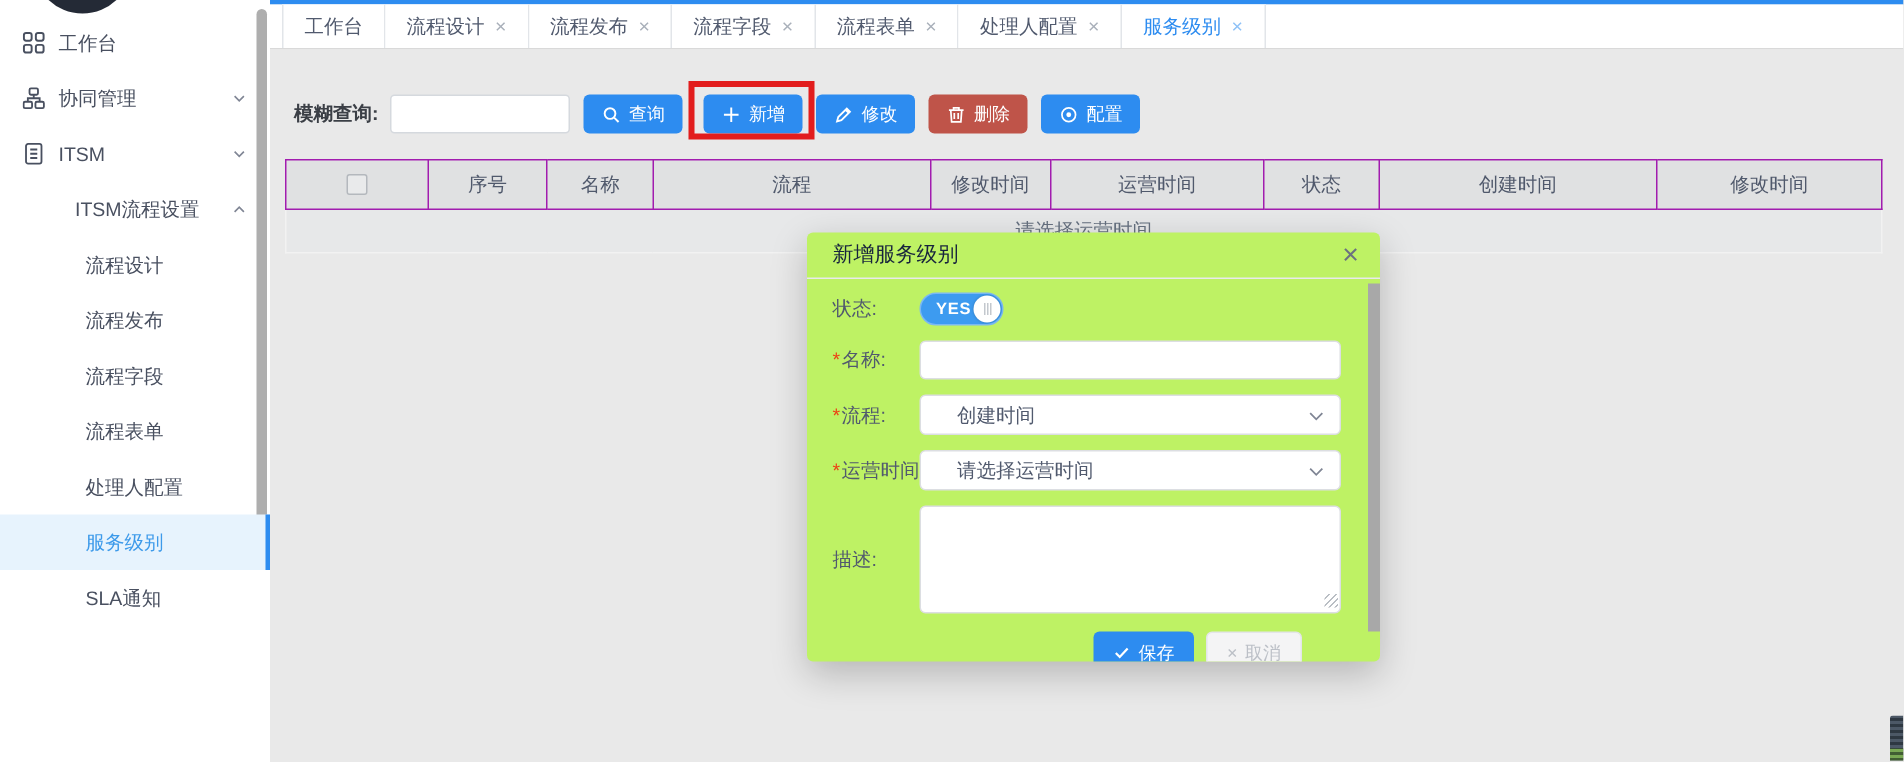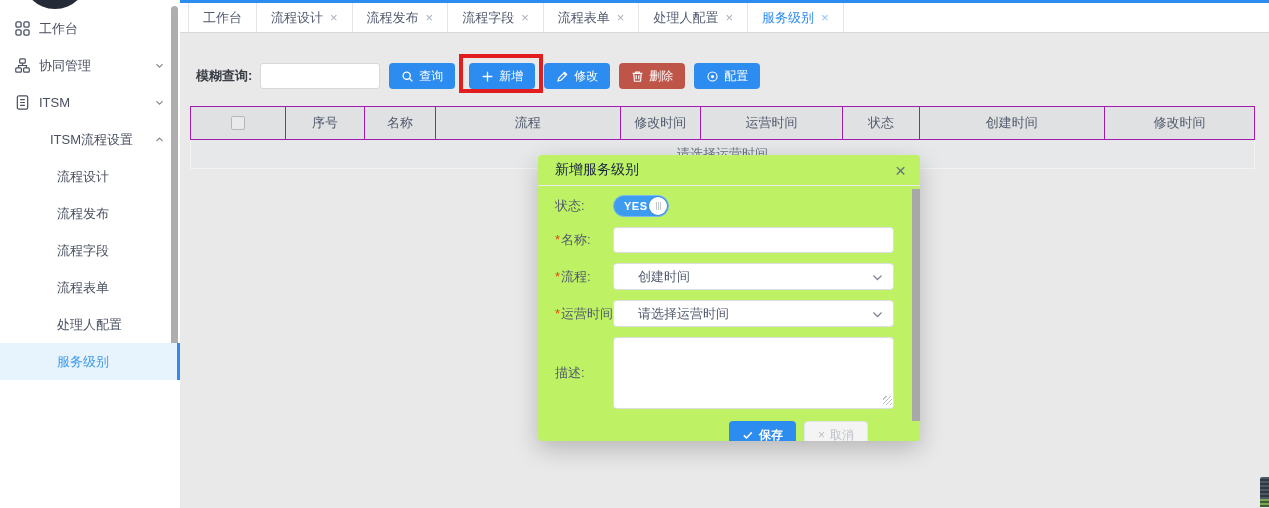--- a/index.html
+++ b/index.html
@@ -56,21 +56,21 @@
   .star { color:#ed4014; margin-right:1px; }
   .ctrl { flex:1; min-width:0; }
   .text-input { width:100%; height:26px; border:1px solid #dcdee2; border-radius:4px; outline:none; padding:0 8px; font-size:13px; font-family:inherit; background:#fff; }
   .select { position:relative; width:100%; height:27px; border:1px solid #dcdee2; border-radius:4px; background:#fff; display:flex; align-items:center; padding-left:24px; font-size:13px; color:#515a6e; cursor:pointer; }
   .select .sel-chev { position:absolute; right:9px; top:7px; color:#808695; }
   .textarea { width:100%; height:72px; border:1px solid #dcdee2; border-radius:4px; outline:none; padding:5px 8px; font-size:13px; font-family:inherit; resize:none; background:#fff; position:relative; display:block; }
   .ta-wrap { position:relative; flex:1; min-width:0; }
   .ta-grip { position:absolute; right:2px; bottom:4px; width:9px; height:9px; background:
     repeating-linear-gradient(135deg, transparent 0 2px, #b9bec4 2px 3px); }
   .modal-footer { display:flex; justify-content:flex-end; gap:8px; padding-right:26px; margin-top:12px; }
-  .btn-save { height:28px; padding:0 13px; font-size:12px; border-radius:4px;font-weight:bold; }
+  .btn-save { height:28px; padding:0 13px; font-size:12px; border-radius:4px; }
   .btn-cancel { display:inline-flex; align-items:center; gap:5px; height:28px; padding:0 13px; font-size:12px; border-radius:4px; background:#f4f4f5; border:1px solid #e3e5e8; color:#bcc0c7; cursor:pointer; font-family:inherit; }
   .modal-scrollbar { position:absolute; right:0; top:34px; width:8px; height:232px; background:#a8a8a8; border-radius:0; }
   
   .toggle { position:relative; width:56px; height:22px; border-radius:12px; background:#3d9bf0; border:1px solid #7ab8f3; cursor:pointer; display:inline-flex; align-items:center; }
   .toggle-text { color:#fff; font-size:11px; font-weight:700; margin-left:10px; letter-spacing:.5px; }
   .toggle-knob { position:absolute; right:1px; top:1px; width:18px; height:18px; border-radius:50%; background:#fff; box-shadow:0 0 2px rgba(0,0,0,.25); display:flex; align-items:center; justify-content:center; gap:1px; }
   .toggle-knob i { display:block; width:1px; height:8px; background:#c3c8ce; }
   
   .corner-widget { position:absolute; right:0; bottom:1px; width:9px; height:30px; z-index:30; border-radius:2px 0 0 0;
     background:
@@ -152,20 +152,23 @@
       <span class="nav-label">流程字段</span>
       </div>
     <div class="nav-item lvl2">
       <span class="nav-label">流程表单</span>
       </div>
     <div class="nav-item lvl2">
       <span class="nav-label">处理人配置</span>
       </div>
     <div class="nav-item lvl2 active">
       <span class="nav-label">服务级别</span>
+      </div>
+    <div class="nav-item lvl2">
+      <span class="nav-label">SLA通知</span>
       </div>
   </nav>
 </aside>
 
 <div class="main">
   <div class="topline"></div>
 
   <div class="tabbar">
     <div class="tab">
       <span>工作台</span>

